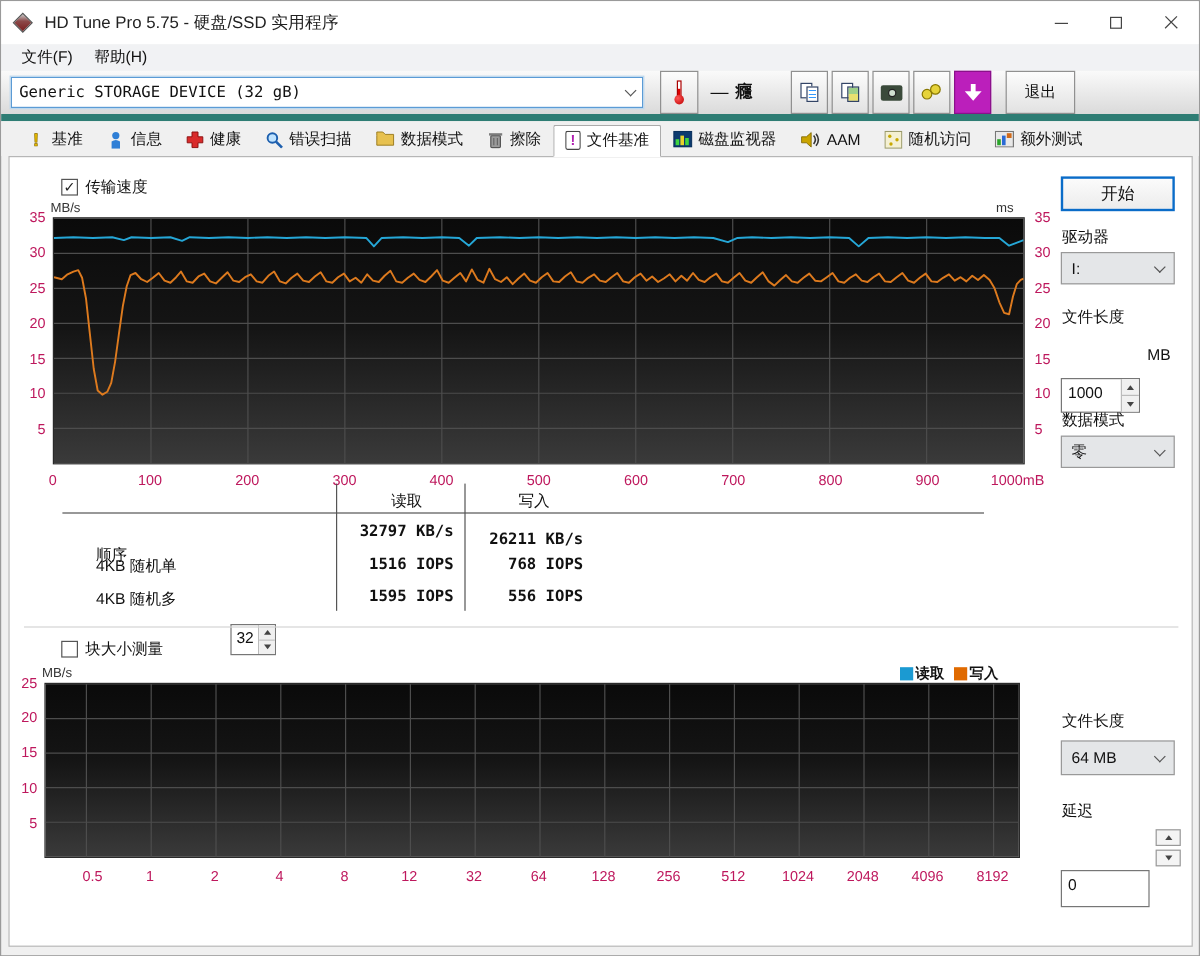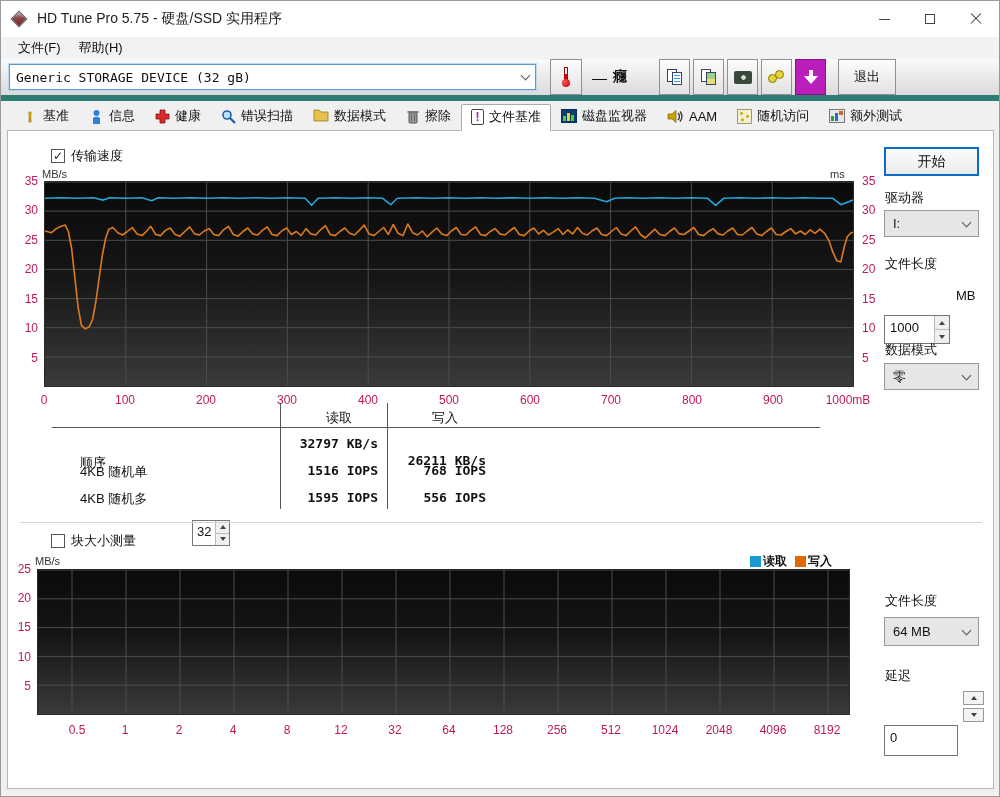--- a/index.html
+++ b/index.html
@@ -347,21 +347,21 @@
       </div>
 
     <div id="results-table">
         <div class="res-head" style="left:331px; top:278px;">读取</div>
         <div class="res-head" style="left:437px; top:278px;">写入</div>
         <div class="abs" style="left:272px; top:272px; width:1px; height:106px; background:#555;"></div>
         <div class="abs" style="left:379px; top:272px; width:1px; height:106px; background:#555;"></div>
         <div class="abs" style="left:44px; top:296px; width:768px; height:1px; background:#555;"></div>
         <div class="res-label" style="left:72px; top:323px;">顺序</div>
         <div class="res-val" style="left:238px; top:305px; width:132px;">32797 KB/s</div>
-        <div class="res-val" style="left:352px; top:322px; width:126px;">26211 KB/s</div>
+        <div class="res-val" style="left:352px; top:311px; width:126px;">26211 KB/s</div>
         <div class="res-label" style="left:72px; top:332px;">4KB 随机单</div>
         <div class="res-val" style="left:238px; top:332px; width:132px;">1516 IOPS</div>
         <div class="res-val" style="left:352px; top:332px; width:126px;">768 IOPS</div>
         <div class="res-label" style="left:72px; top:359px;">4KB 随机多</div>
         <div class="res-val" style="left:238px; top:359px; width:132px;">1595 IOPS</div>
         <div class="res-val" style="left:352px; top:359px; width:126px;">556 IOPS</div>
         <div class="spinbox abs" style="left:184px; top:355px; width:38px; height:26px;">
           <span class="val" style="padding:3px 4px;">32</span>
           <span class="spin-col">
             <div>

